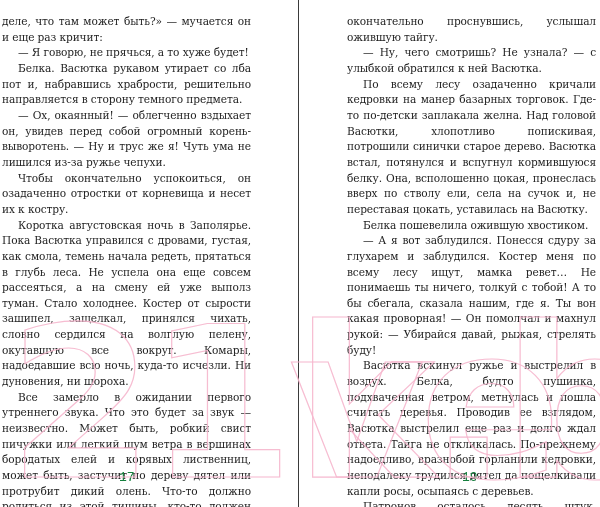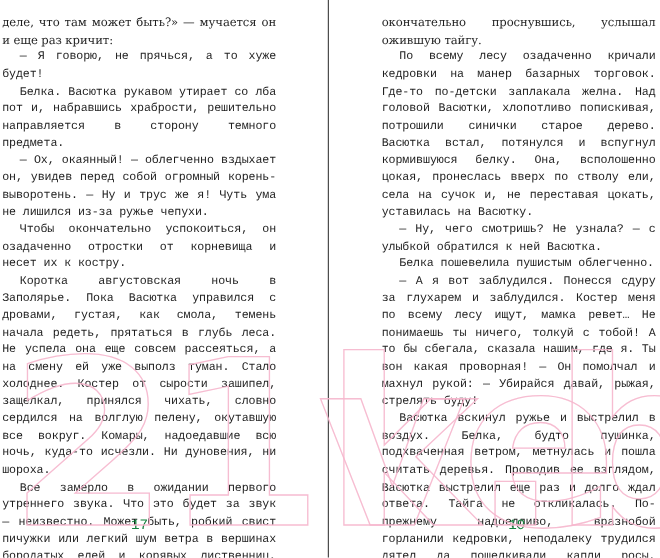--- a/index.html
+++ b/index.html
@@ -18,21 +18,21 @@
   }
   .col {
     position: absolute; top: 14px;
     font-size: 10.6px; line-height: 15.65px;
     text-align: justify;
     letter-spacing: -0.1px;
   }
   .page-left .col { left: 2px; width: 249px; }
   .page-right .col { left: 47px; width: 249px; }
   .col p { margin: 0; }
-  .col p.indent { text-indent: 16px; font-family: Liberation Mono, monospace; }
+  .col p.indent { text-indent: 16px; }
   .page-number {
     position: absolute; top: 470px; font-family: Liberation Mono, monospace;
     font-size: 13px; color: #15803d;
   }
   .page-left .page-number { left: 119px; }
   .page-right .page-number { left: 162px; }
   .watermark {
     position: absolute; pointer-events: none;
     font-family: "DejaVu Sans", "Liberation Sans", sans-serif;
     font-weight: bold; font-size: 210px; line-height: 1;
@@ -59,23 +59,23 @@
 
   </div>
   <div class="page-number">17</div>
 </div>
 
 <div class="divider"></div>
 
 <div class="page page-right">
   <div class="col">
     <p>окончательно проснувшись, услышал ожившую тайгу.</p>
+    <p class="indent">— Ну, чего смотришь? Не узнала? — с улыбкой обратился к ней Васютка.</p>
     <p class="indent">По всему лесу озадаченно кричали кедровки на манер базарных торговок. Где-то по-детски заплакала желна. Над головой Васютки, хлопотливо попискивая, потрошили синички старое дерево. Васютка встал, потянулся и вспугнул кормившуюся белку. Она, всполошенно цокая, пронеслась вверх по стволу ели, села на сучок и, не переставая цокать, уставилась на Васютку.</p>
-    <p class="indent">— Ну, чего смотришь? Не узнала? — с улыбкой обратился к ней Васютка.</p>
-    <p class="indent">Белка пошевелила пушистым облегченно.</p>
+    <p class="indent">Белка пошевелила ожившую хвостиком.</p>
     <p class="indent">— А я вот заблудился. Понесся сдуру за глухарем и заблудился. Костер меня по всему лесу ищут, мамка ревет… Не понимаешь ты ничего, толкуй с тобой! А то бы сбегала, сказала нашим, где я. Ты вон какая проворная! — Он помолчал и махнул рукой: — Убирайся давай, рыжая, стрелять буду!</p>
     <p class="indent">Васютка вскинул ружье и выстрелил в воздух. Белка, будто пушинка, подхваченная ветром, метнулась и пошла считать деревья. Проводив ее взглядом, Васютка выстрелил еще раз и долго ждал ответа. Тайга не откликалась. По-прежнему надоедливо, вразнобой горланили кедровки, неподалеку трудился дятел да пощелкивали капли росы, осыпаясь с деревьев.</p>
     <p class="indent">Патронов осталось десять штук. Стрелять Васютка больше не решился. Он снял телогрейку, бросил на нее кепку и, поплевав на руки, полез на дерево.</p>
 
   </div>
   <div class="page-number">19</div>
 </div>
 
 <div class="watermark wm-left">21ve</div>
 <div class="watermark wm-right">k.by</div>

